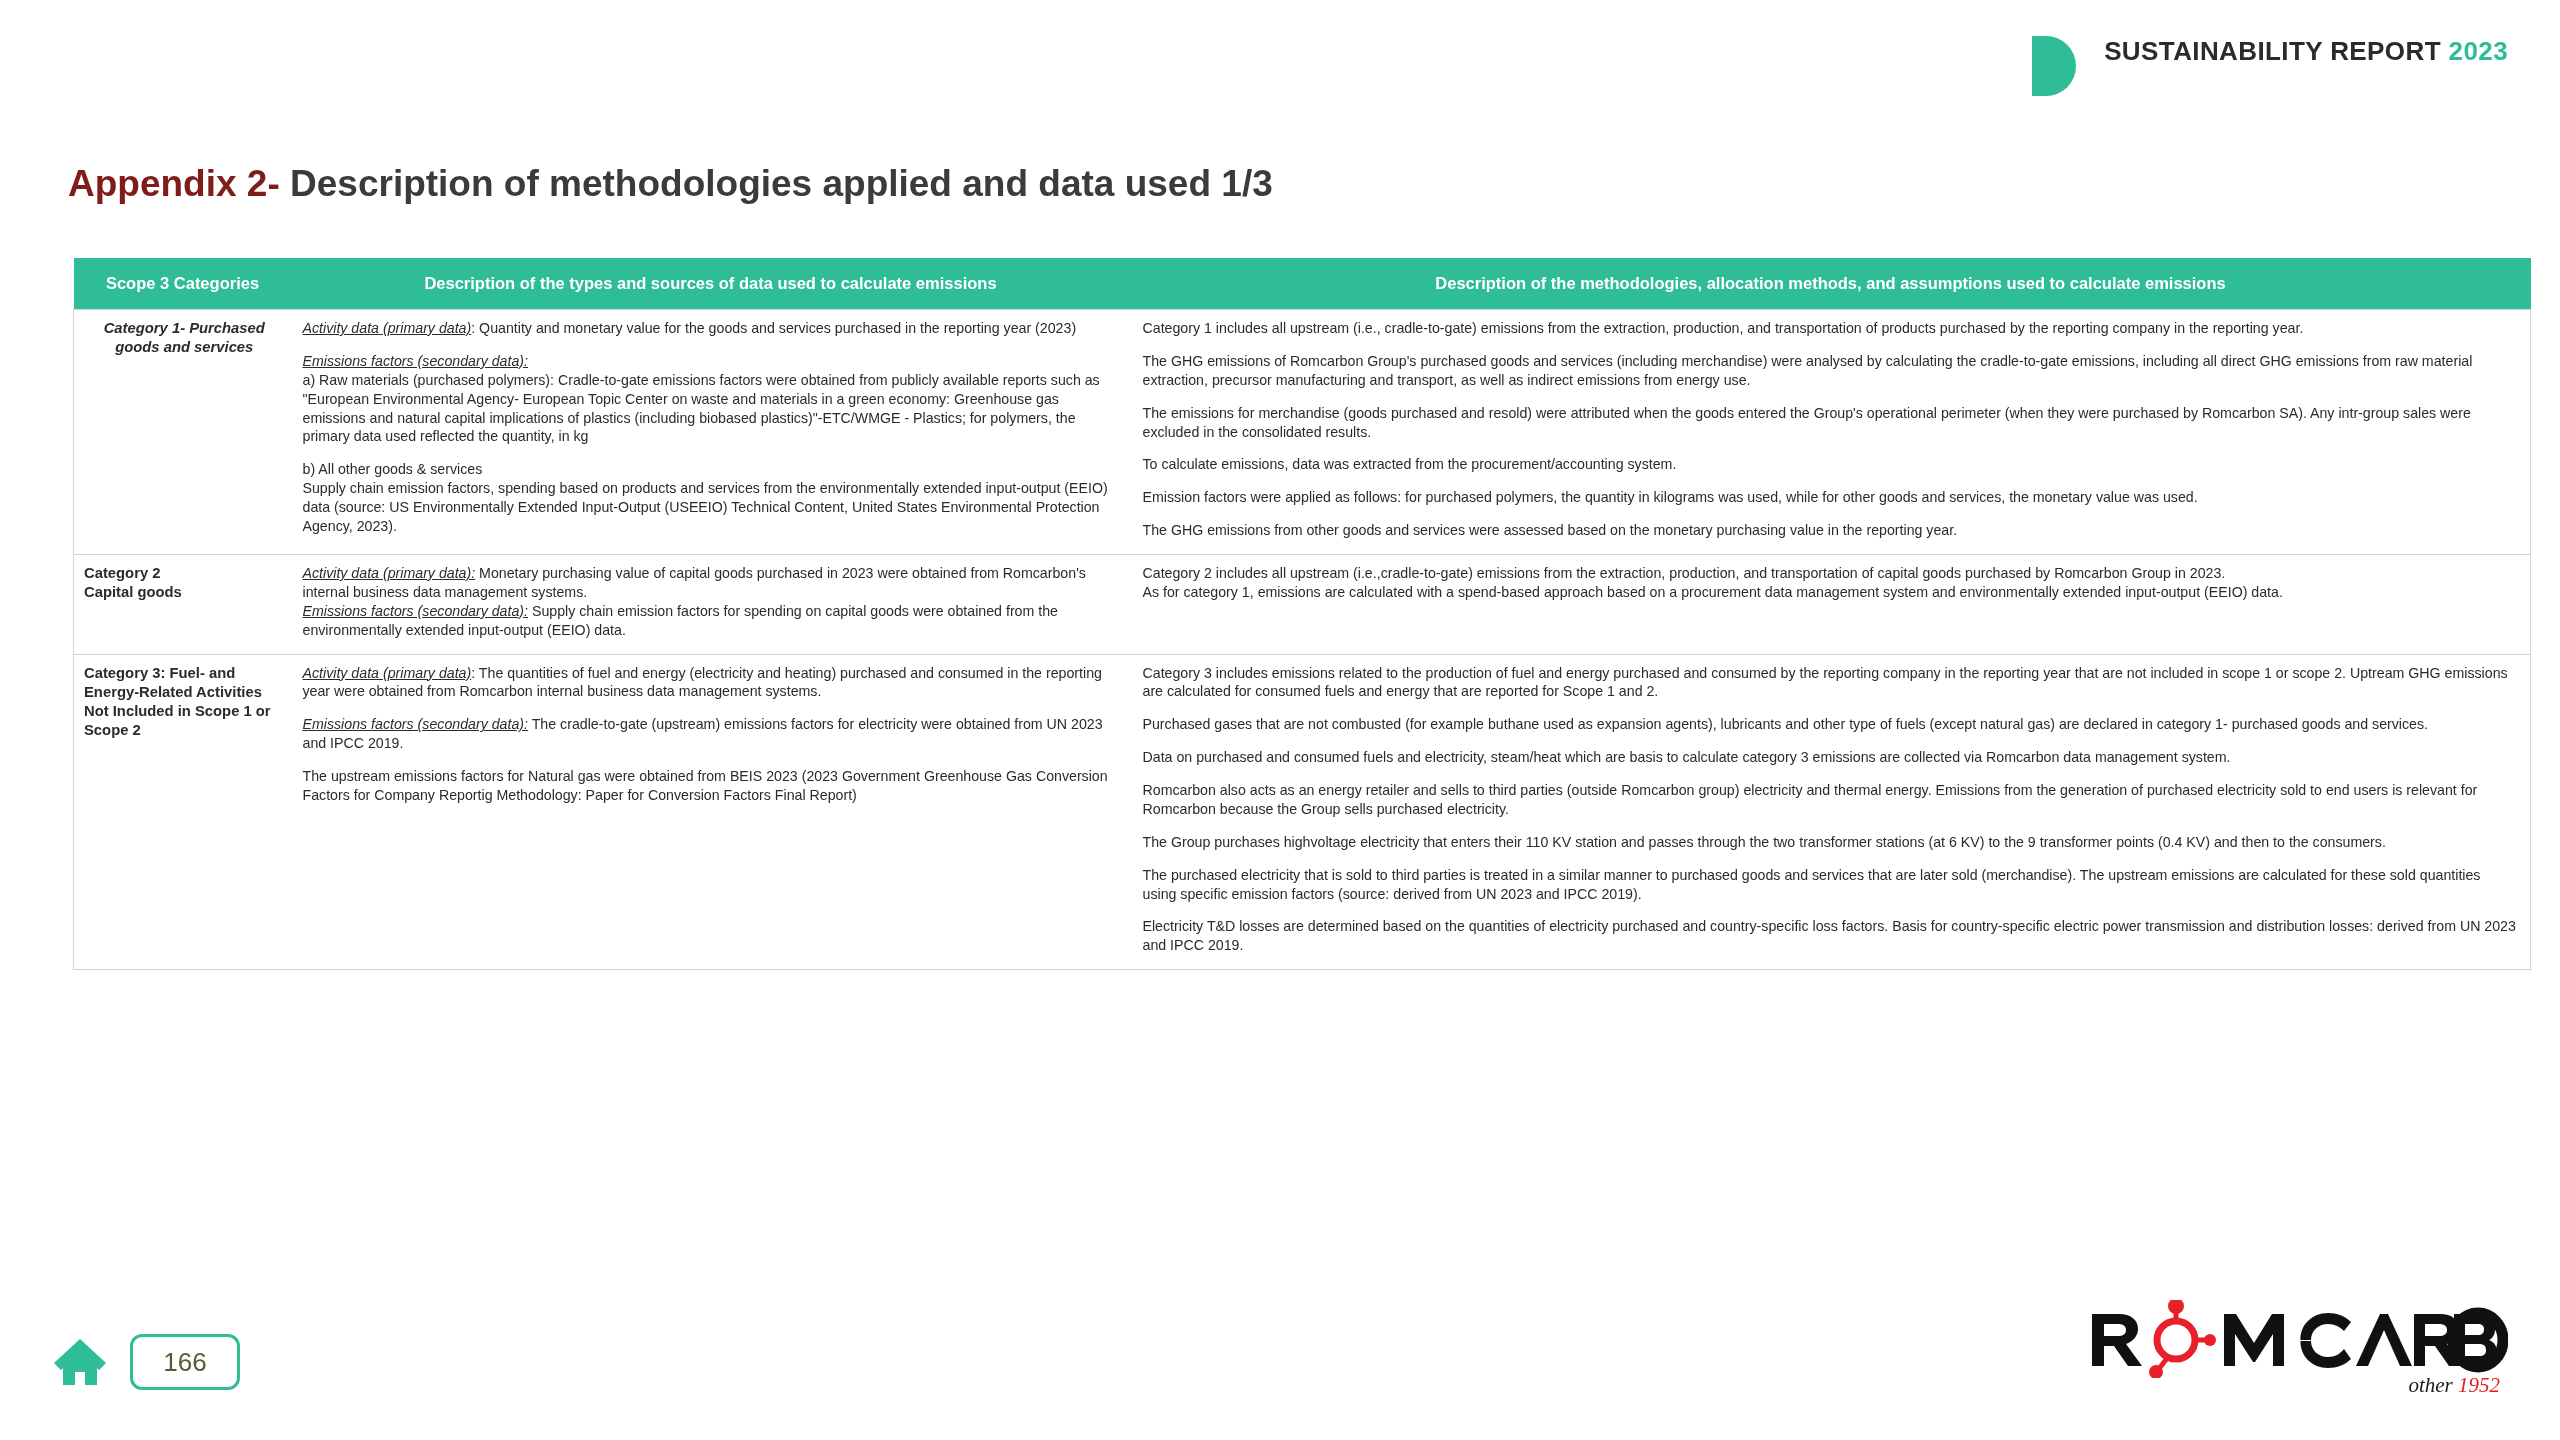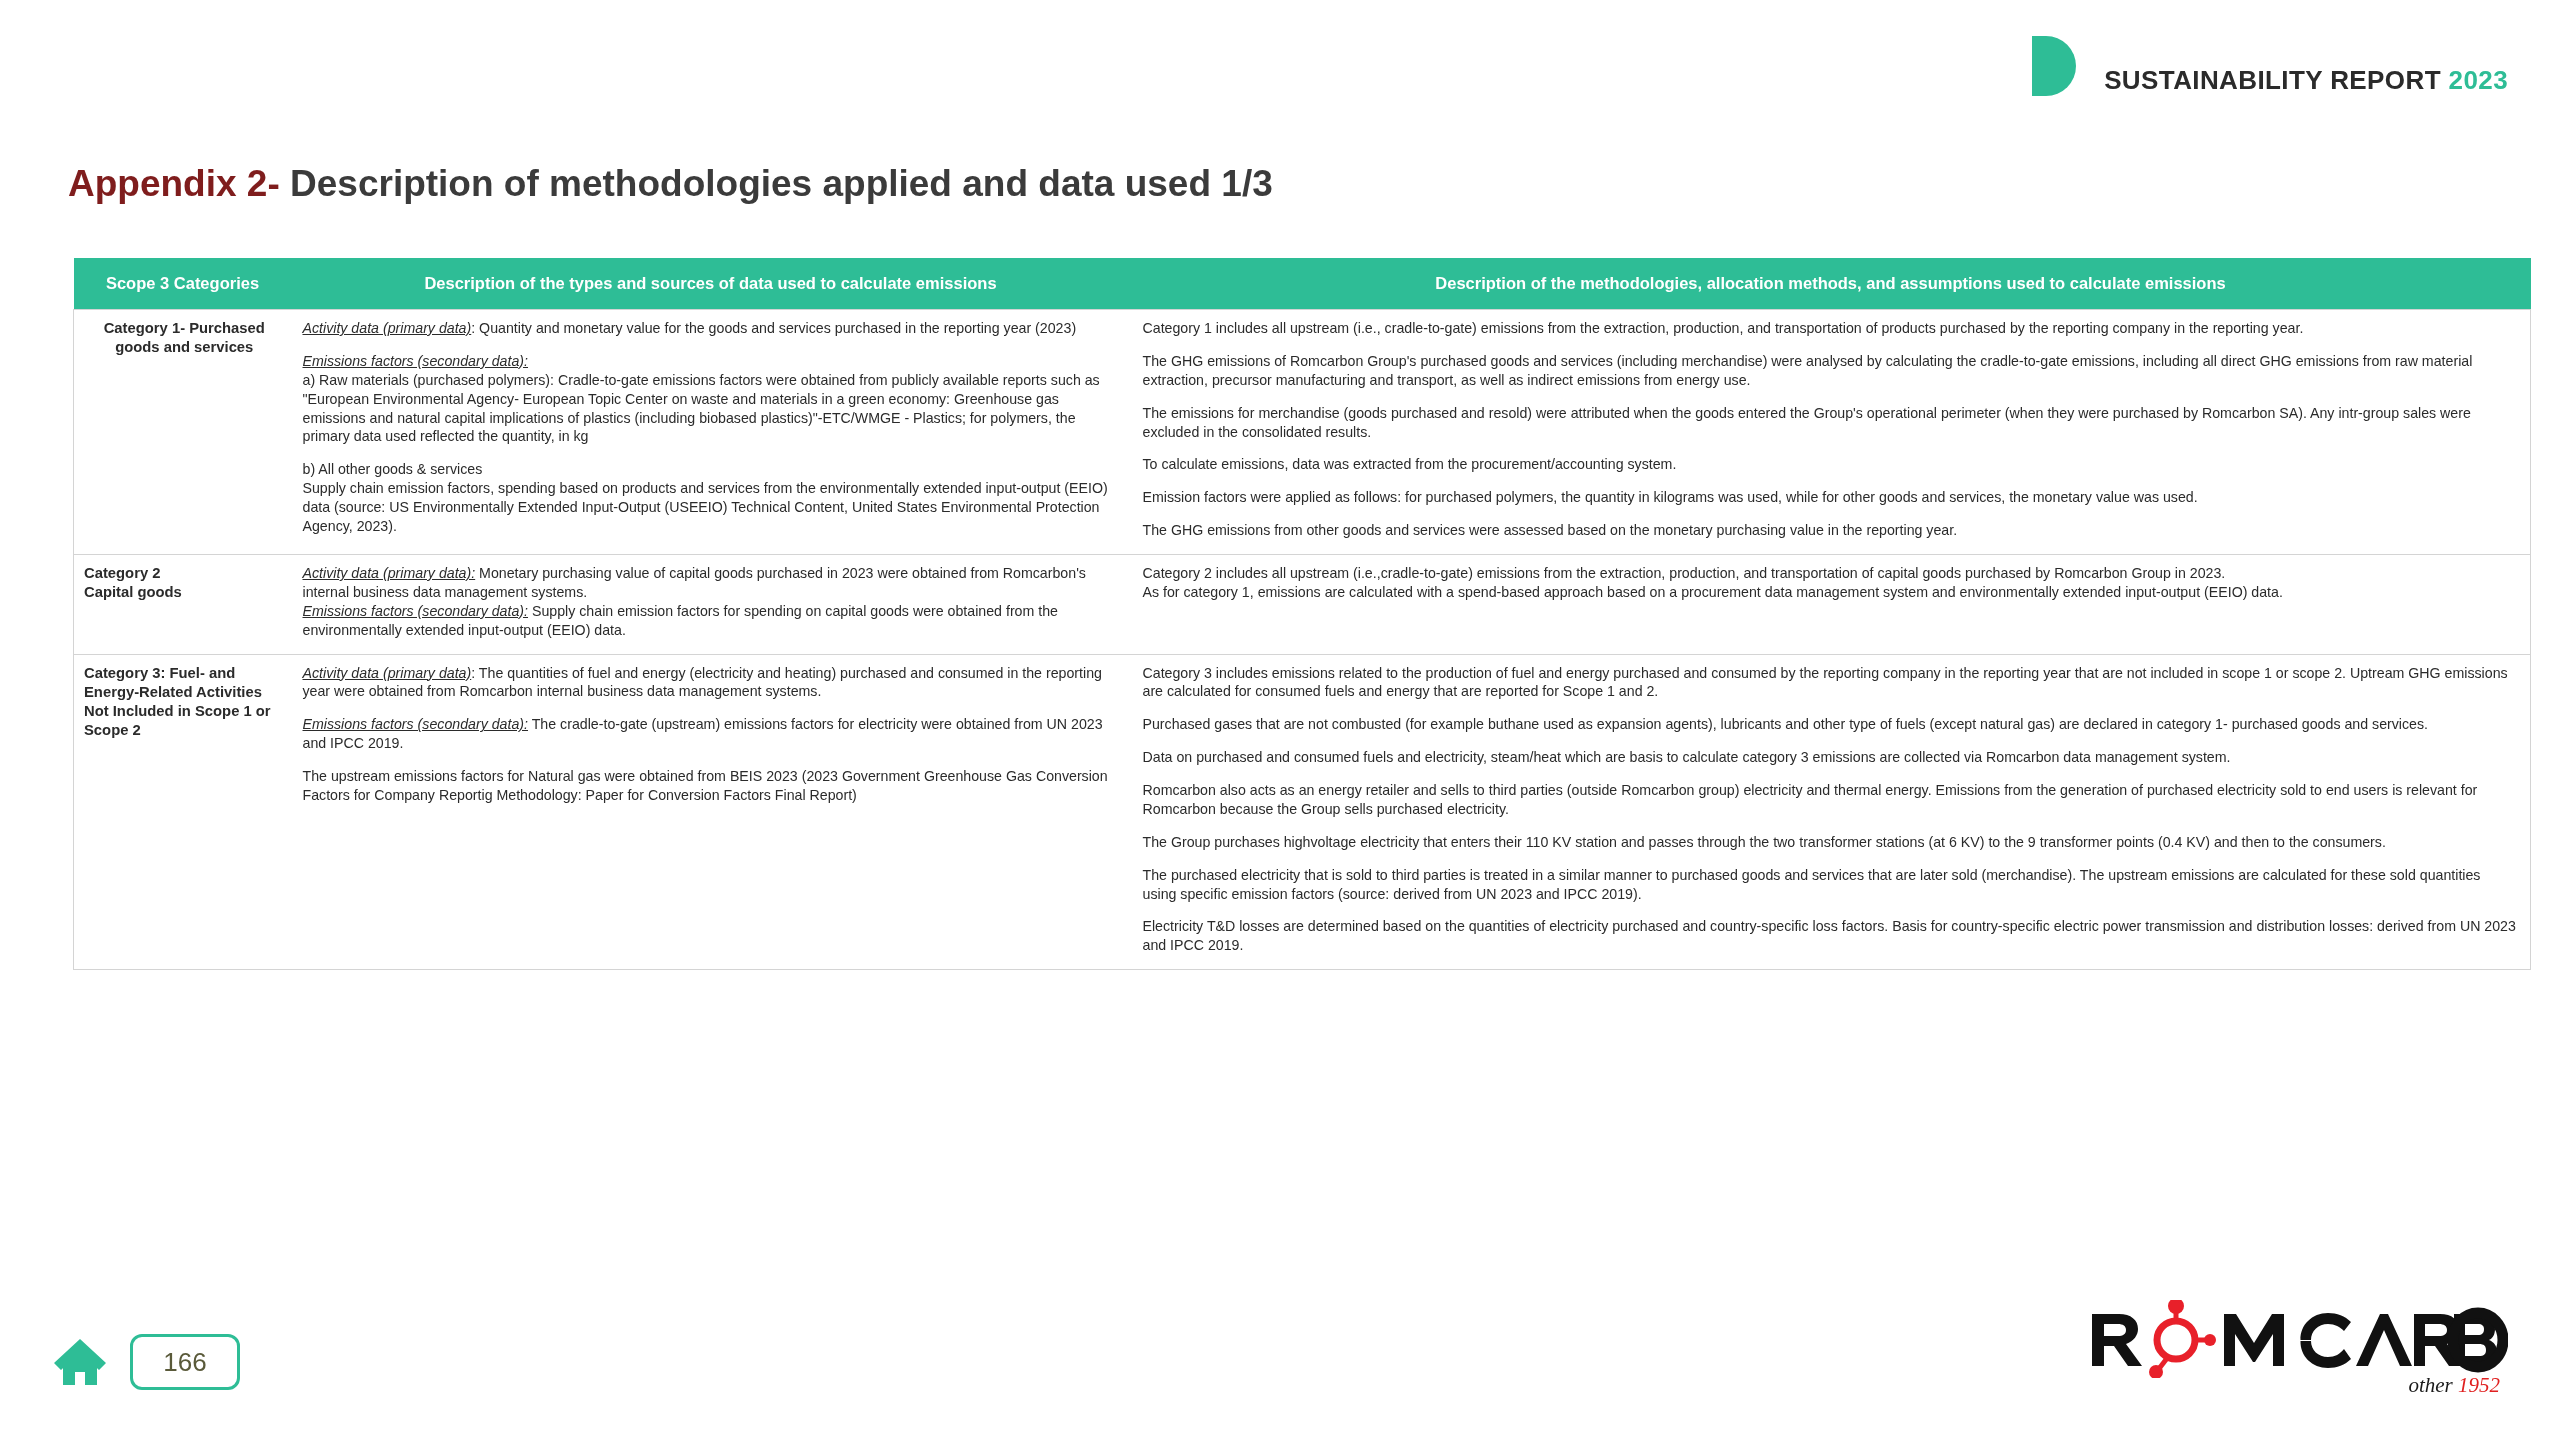--- a/index.html
+++ b/index.html
@@ -16,21 +16,21 @@
     color: #262626;
     overflow: hidden;
   }
 
   
   .brand-strip {
     position: absolute;
     top: 36px;
     right: 52px;
     display: flex;
-    align-items: flex-end;
+    align-items: flex-start;
     gap: 28px;
   }
   .brand-mark {
     width: 44px;
     height: 60px;
     background: #2EBD96;
     border-radius: 0 30px 30px 0;
   }
   .brand-text {
     font-size: 26px;
@@ -96,21 +96,21 @@
   .data-table tbody tr td:last-child {
     border-right: 1px solid #d4d4d4;
   }
   .data-table tbody td.cat-cell {
     font-weight: bold;
     font-size: 14.8px;
     line-height: 1.30;
     padding-left: 10px;
     padding-right: 6px;
   }
-  .cat-center { text-align: center; }
+  .cat-center { text-align: center; font-style: italic; }
 
   .col-cat   { width: 217px; }
   .col-data  { width: 840px; }
   .col-meth  { width: 1400px; }
 
   p.para {
     margin: 0 0 14px 0;
   }
   p.para:last-child { margin-bottom: 0; }
   p.tight { margin: 0 0 0 0; }

